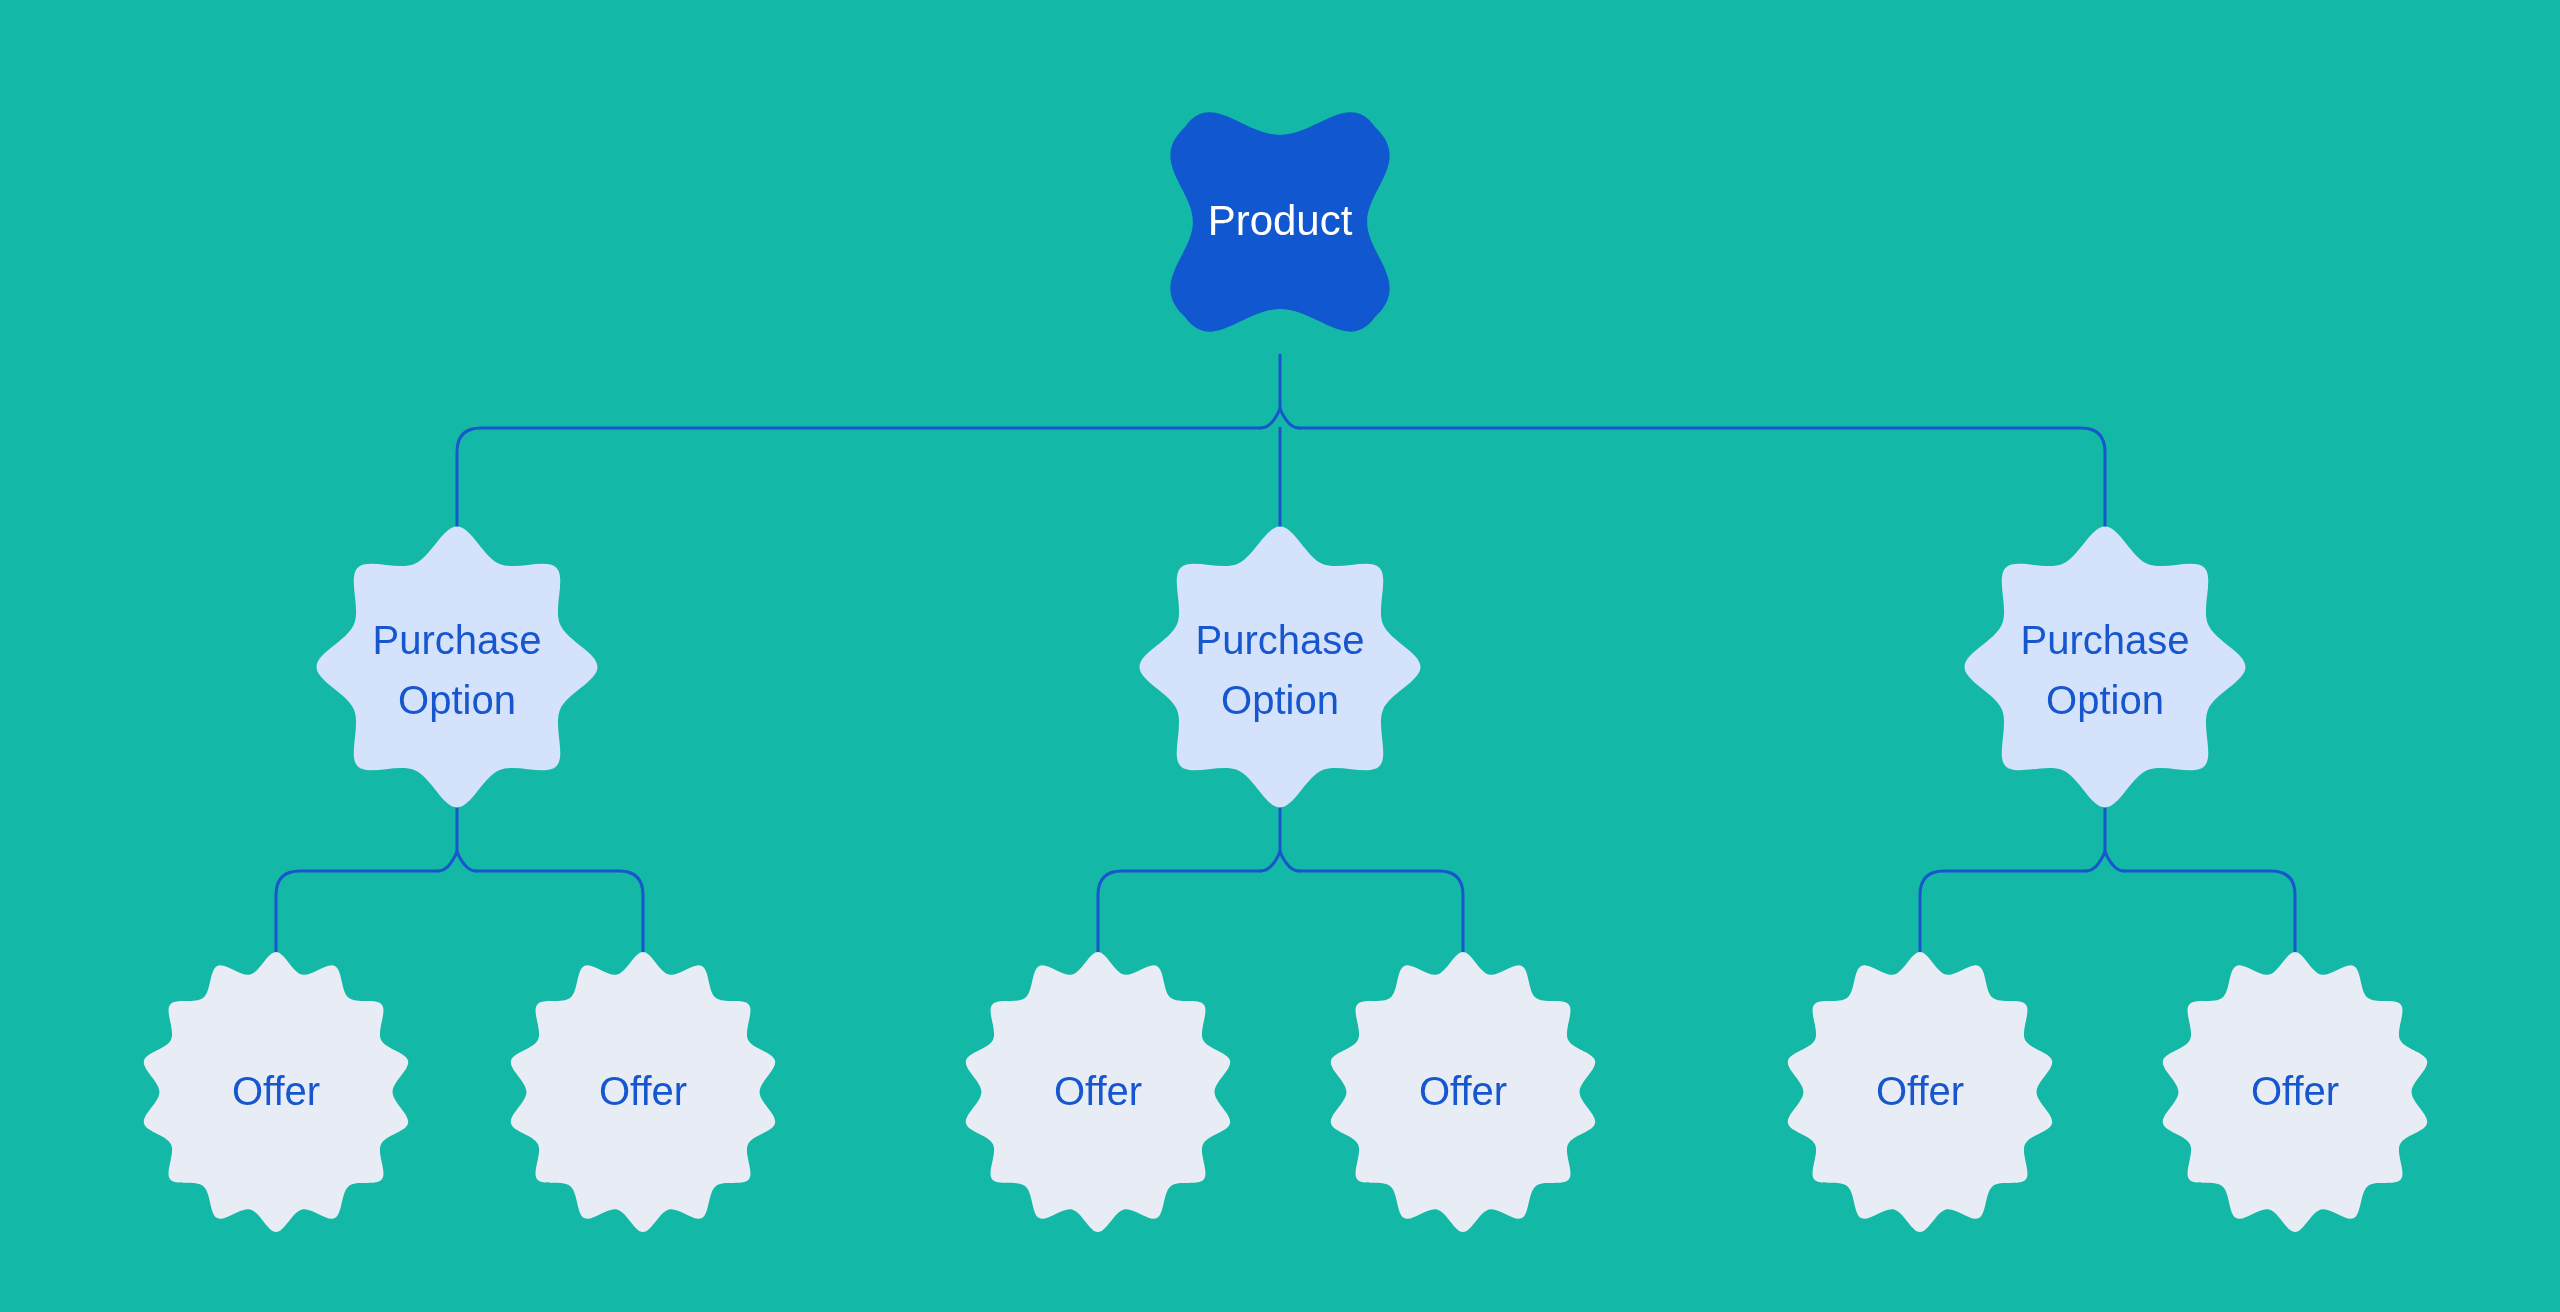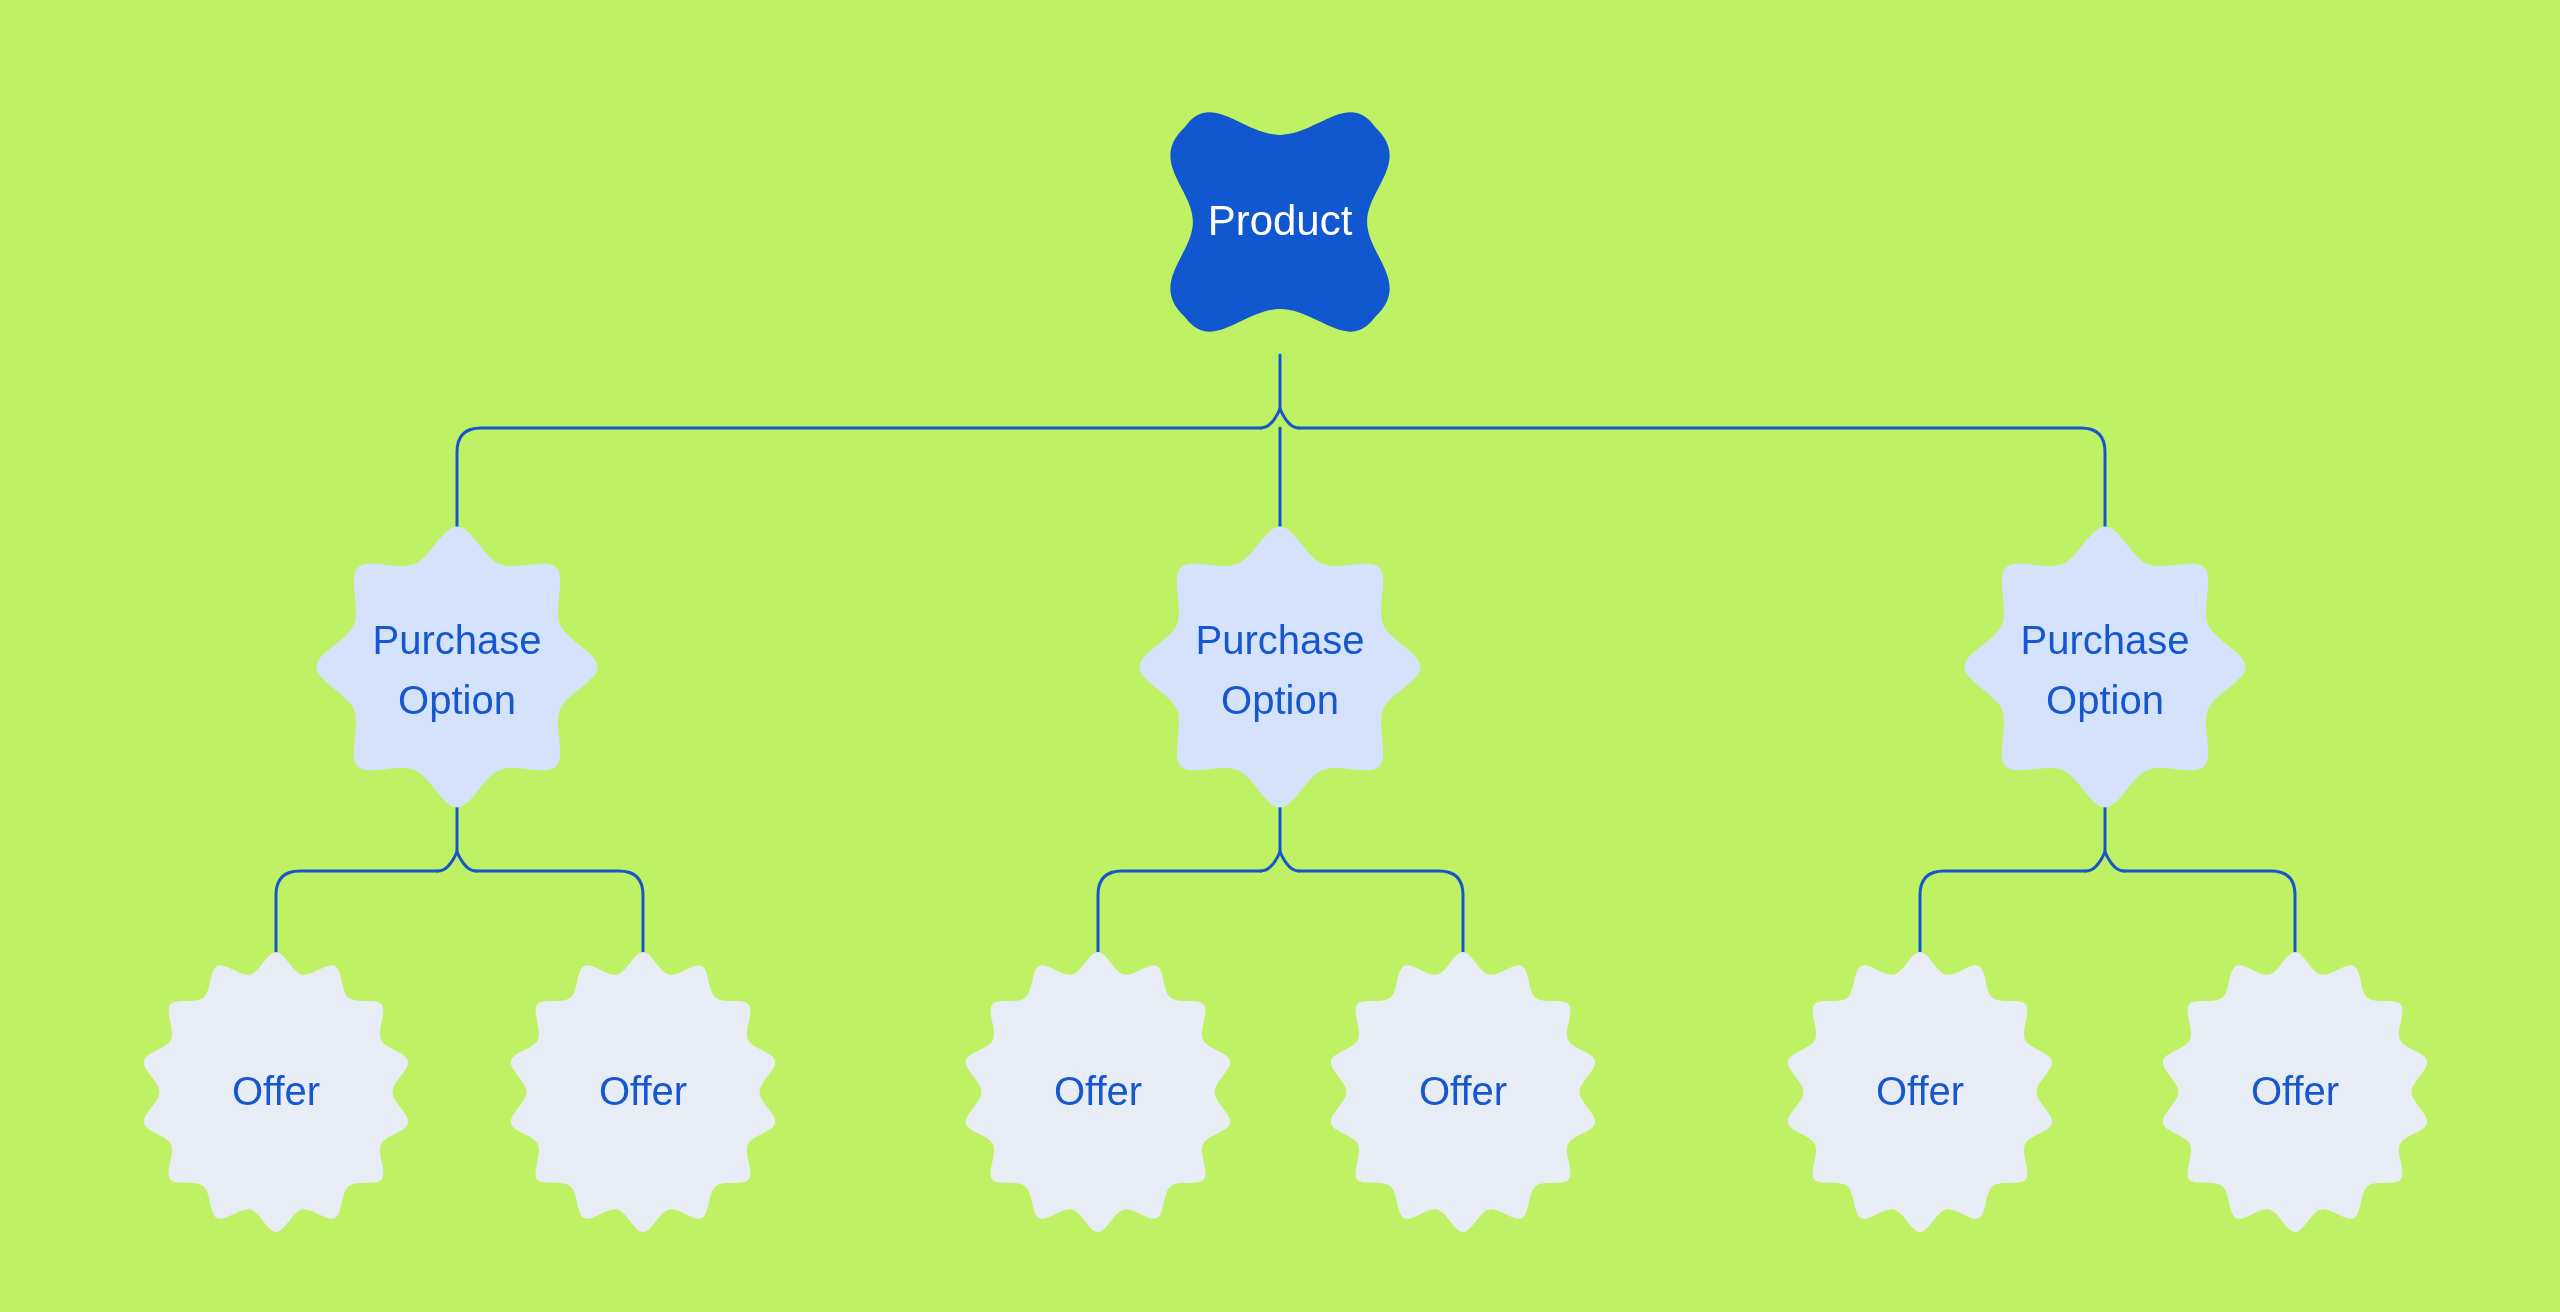--- a/index.html
+++ b/index.html
@@ -41,21 +41,21 @@
     fill: #1656ce;
   }
   .label-offer {
     font-size: 40px;
     fill: #1656ce;
   }
 </style>
 </head>
 <body>
 
-<div id="diagram-root" style="background: #bef264;">
+<div id="diagram-root" style="background: #14b8a6;">
   <svg id="diagram-svg" viewBox="0 0 2560 1312" xmlns="http://www.w3.org/2000/svg">
     <g id="connectors-layer">
         <path d="M 1280 355 L 1280 408.8" fill="none" stroke="#1756cc" stroke-width="3" stroke-linecap="round" stroke-linejoin="round"></path>
         <path d="M 1260.8 428 Q 1271.6 428 1280 408.8" fill="none" stroke="#1756cc" stroke-width="3" stroke-linecap="round" stroke-linejoin="round"></path>
         <path d="M 1299.2 428 Q 1288.4 428 1280 408.8" fill="none" stroke="#1756cc" stroke-width="3" stroke-linecap="round" stroke-linejoin="round"></path>
         <path d="M 1260.8 428 L 481 428 Q 457 428 457 452 L 457 552" fill="none" stroke="#1756cc" stroke-width="3" stroke-linecap="round" stroke-linejoin="round"></path>
         <path d="M 1299.2 428 L 2081 428 Q 2105 428 2105 452 L 2105 552" fill="none" stroke="#1756cc" stroke-width="3" stroke-linecap="round" stroke-linejoin="round"></path>
         <path d="M 1280 428 L 1280 552" fill="none" stroke="#1756cc" stroke-width="3" stroke-linecap="round" stroke-linejoin="round"></path>
         <path d="M 457 800 L 457 851.8" fill="none" stroke="#1756cc" stroke-width="3" stroke-linecap="round" stroke-linejoin="round"></path>
         <path d="M 437.8 871 Q 448.6 871 457 851.8" fill="none" stroke="#1756cc" stroke-width="3" stroke-linecap="round" stroke-linejoin="round"></path>

